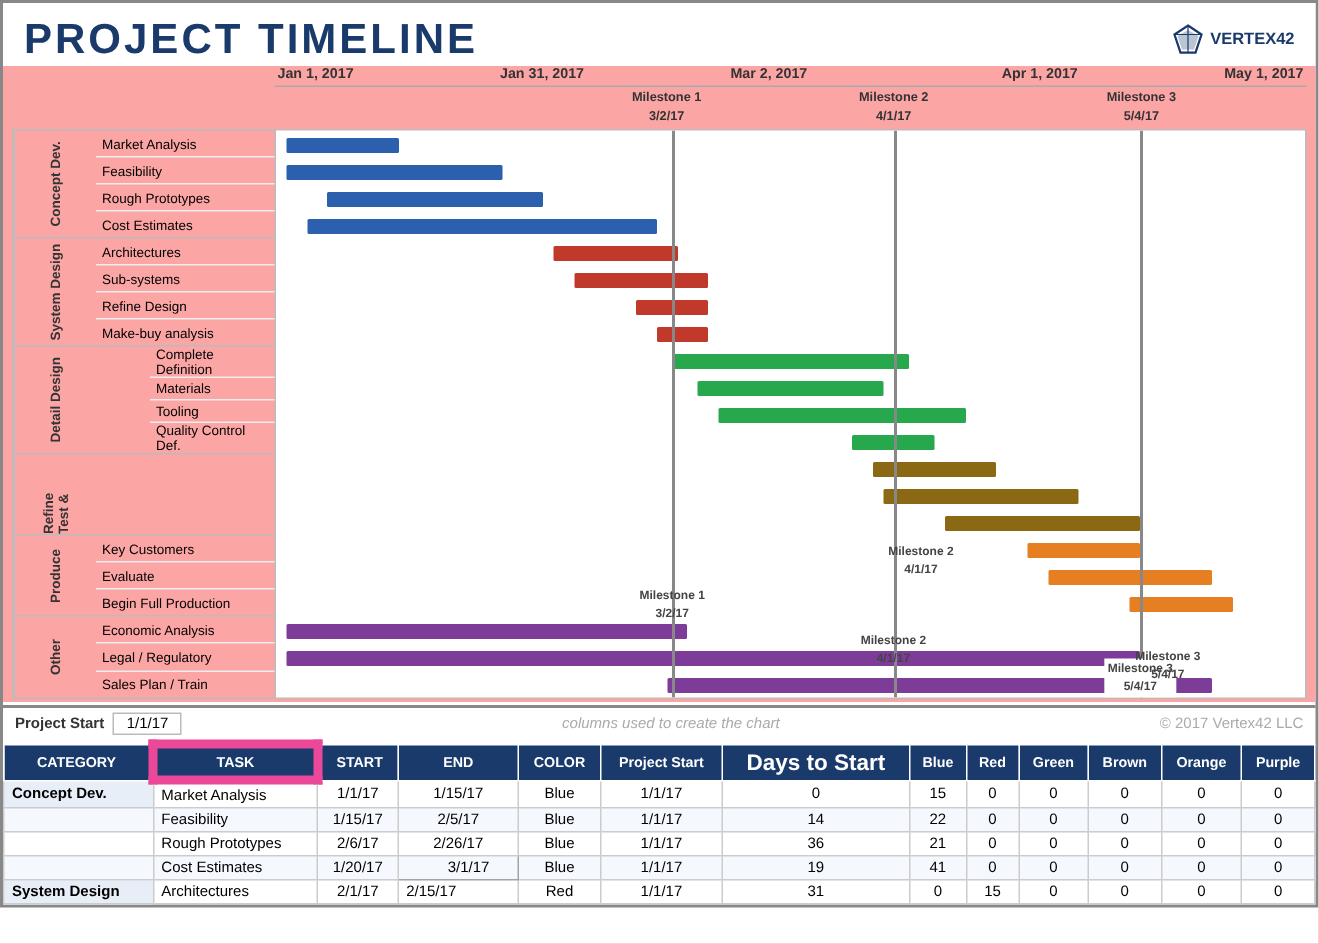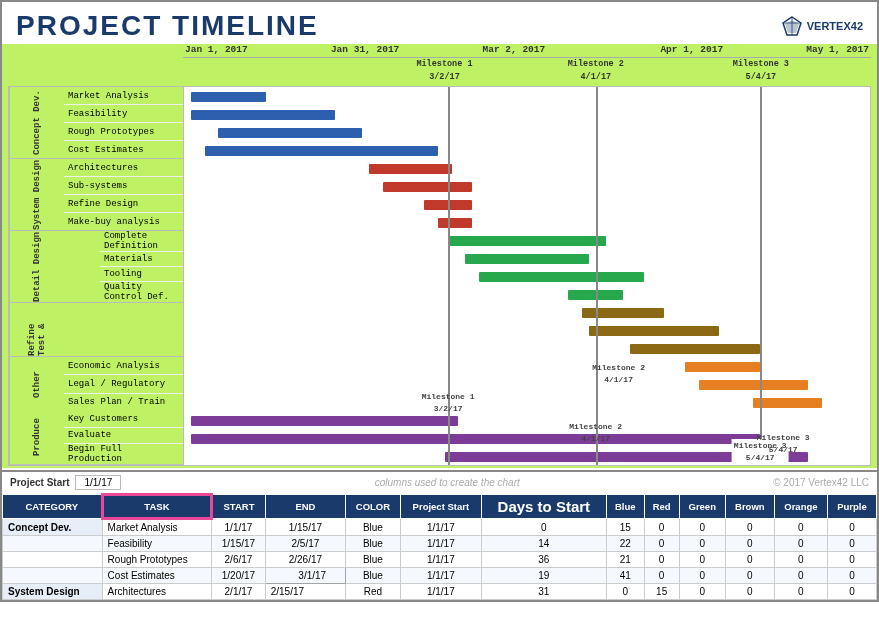--- a/index.html
+++ b/index.html
@@ -18,21 +18,21 @@
       <svg width="22" height="22" viewBox="0 0 22 22">
         <polygon points="11,2 20,8 16,20 6,20 2,8" fill="none" stroke="#1a3a6b" stroke-width="1.5"></polygon>
         <polygon points="11,5 18,9 15,18 7,18 4,9" fill="#1a3a6b" opacity="0.3"></polygon>
         <line x1="11" y1="2" x2="11" y2="20" stroke="#1a3a6b" stroke-width="0.8"></line>
         <line x1="2" y1="8" x2="20" y2="8" stroke="#1a3a6b" stroke-width="0.8"></line>
       </svg>
       <span>VERTEX42</span>
     </div>
   </div>
 
-  <div style="padding: 0 6px 2px 6px; background:#bef264;font-family:Liberation Mono, monospace;">
+  <div style="padding: 0 6px 2px 6px; background:#fca5a5;">
 
     <div style="display:flex; margin-left:175px; border-bottom:1px solid #aaa; padding-bottom:2px; margin-bottom:0; position:relative;">
 
       <div style="flex:1; display:flex; justify-content:space-between; padding:0 2px;">
         <span style="font-size:9.5px; font-weight:bold; color:#333; text-align:center;">Jan 1, 2017</span>
         <span style="font-size:9.5px; font-weight:bold; color:#333; text-align:center;">Jan 31, 2017</span>
         <span style="font-size:9.5px; font-weight:bold; color:#333; text-align:center;">Mar 2, 2017</span>
         <span style="font-size:9.5px; font-weight:bold; color:#333; text-align:center;margin-left:32px;">Apr 1, 2017</span>
         <span style="font-size:9.5px; font-weight:bold; color:#333; text-align:center;">May 1, 2017</span>
       </div>
@@ -86,35 +86,35 @@
             <div style="flex:1; display:flex; align-items:center; padding:0 4px; font-size:9px; border-bottom:1px solid #eee;">Materials</div>
             <div style="flex:1; display:flex; align-items:center; padding:0 4px; font-size:9px; border-bottom:1px solid #eee;">Tooling</div>
             <div style="flex:1; display:flex; align-items:center; padding:0 4px; font-size:9px;">Quality Control Def.</div>
           </div>
         </div>
 
         <div style="display:flex; height:54px; border-bottom:1px solid #bbb;">
           <div style="width:55px; min-width:55px; border-right:1px solid #bbb; display:flex; align-items:center; justify-content:center; font-size:9px; font-weight:bold; color:#333; writing-mode:vertical-lr; transform:rotate(180deg);">Test &amp; Refine</div>
         </div>
 
+        <div style="display:flex; height:54px; border-bottom:1px solid #bbb;">
+          <div style="width:55px; min-width:55px; border-right:1px solid #bbb; display:flex; align-items:center; justify-content:center; font-size:9px; font-weight:bold; color:#333; writing-mode:vertical-lr; transform:rotate(180deg);">Produce</div>
+          <div style="flex:1; display:flex; flex-direction:column;">
+            <div style="flex:1; display:flex; align-items:center; padding:0 4px; font-size:9px; border-bottom:1px solid #eee;">Key Customers</div>
+            <div style="flex:1; display:flex; align-items:center; padding:0 4px; font-size:9px; border-bottom:1px solid #eee;">Evaluate</div>
+            <div style="flex:1; display:flex; align-items:center; padding:0 4px; font-size:9px;">Begin Full Production</div>
+          </div>
+        </div>
+
         <div style="display:flex; height:54px;">
           <div style="width:55px; min-width:55px; border-right:1px solid #bbb; display:flex; align-items:center; justify-content:center; font-size:9px; font-weight:bold; color:#333; writing-mode:vertical-lr; transform:rotate(180deg);">Other</div>
           <div style="flex:1; display:flex; flex-direction:column;">
             <div style="flex:1; display:flex; align-items:center; padding:0 4px; font-size:9px; border-bottom:1px solid #eee;">Economic Analysis</div>
             <div style="flex:1; display:flex; align-items:center; padding:0 4px; font-size:9px; border-bottom:1px solid #eee;">Legal / Regulatory</div>
             <div style="flex:1; display:flex; align-items:center; padding:0 4px; font-size:9px;">Sales Plan / Train</div>
-          </div>
-        </div>
-
-        <div style="display:flex; height:54px; border-bottom:1px solid #bbb;">
-          <div style="width:55px; min-width:55px; border-right:1px solid #bbb; display:flex; align-items:center; justify-content:center; font-size:9px; font-weight:bold; color:#333; writing-mode:vertical-lr; transform:rotate(180deg);">Produce</div>
-          <div style="flex:1; display:flex; flex-direction:column;">
-            <div style="flex:1; display:flex; align-items:center; padding:0 4px; font-size:9px; border-bottom:1px solid #eee;">Key Customers</div>
-            <div style="flex:1; display:flex; align-items:center; padding:0 4px; font-size:9px; border-bottom:1px solid #eee;">Evaluate</div>
-            <div style="flex:1; display:flex; align-items:center; padding:0 4px; font-size:9px;">Begin Full Production</div>
           </div>
         </div>
       </div>
 
       <div style="flex:1; position:relative; background:#fff; overflow:hidden;">
 
         <div style="position:absolute; left:38.5%; top:0; bottom:0; width:2px; background:#888; z-index:5;"></div>
         <div style="position:absolute; left:60%; top:0; bottom:0; width:2px; background:#888; z-index:5;"></div>
         <div style="position:absolute; left:84%; top:0; bottom:0; width:2px; background:#888; z-index:5;"></div>
 
@@ -180,21 +180,21 @@
         <span style="border:1px solid #bbb; padding:1px 8px; background:#fff; font-size:10px;">1/1/17</span>
       </div>
       <span style="color:#aaa; font-style:italic; font-size:10px;">columns used to create the chart</span>
       <span style="color:#aaa; font-size:10px;">© 2017 Vertex42 LLC</span>
     </div>
 
     <table style="width:100%; border-collapse:collapse; font-size:10px;">
       <thead>
         <tr>
           <th style="background:#1a3a6b; color:#fff; padding:3px 5px; border:1px solid #fff; font-size:9.5px; text-align:center;">CATEGORY</th>
-          <th style="background:#1a3a6b; color:#fff; padding:3px 5px; border:3px solid #ec4899; font-size:9.5px; text-align:center;">TASK</th>
+          <th style="background:#1a3a6b; color:#fff; padding:3px 5px; border:6px solid #ec4899; font-size:9.5px; text-align:center;">TASK</th>
           <th style="background:#1a3a6b; color:#fff; padding:3px 5px; border:1px solid #fff; font-size:9.5px; text-align:center;">START</th>
           <th style="background:#1a3a6b; color:#fff; padding:3px 5px; border:1px solid #fff; font-size:9.5px; text-align:center;">END</th>
           <th style="background:#1a3a6b; color:#fff; padding:3px 5px; border:1px solid #fff; font-size:9.5px; text-align:center;">COLOR</th>
           <th style="background:#1a3a6b; color:#fff; padding:3px 5px; border:1px solid #fff; font-size:9.5px; text-align:center;">Project Start</th>
           <th style="background:#1a3a6b; color:#fff; padding:3px 5px; border:1px solid #fff; font-size:15px; text-align:center;">Days to Start</th>
           <th style="background:#1a3a6b; color:#fff; padding:3px 5px; border:1px solid #fff; font-size:9.5px; text-align:center;">Blue</th>
           <th style="background:#1a3a6b; color:#fff; padding:3px 5px; border:1px solid #fff; font-size:9.5px; text-align:center;">Red</th>
           <th style="background:#1a3a6b; color:#fff; padding:3px 5px; border:1px solid #fff; font-size:9.5px; text-align:center;">Green</th>
           <th style="background:#1a3a6b; color:#fff; padding:3px 5px; border:1px solid #fff; font-size:9.5px; text-align:center;">Brown</th>
           <th style="background:#1a3a6b; color:#fff; padding:3px 5px; border:1px solid #fff; font-size:9.5px; text-align:center;">Orange</th>

